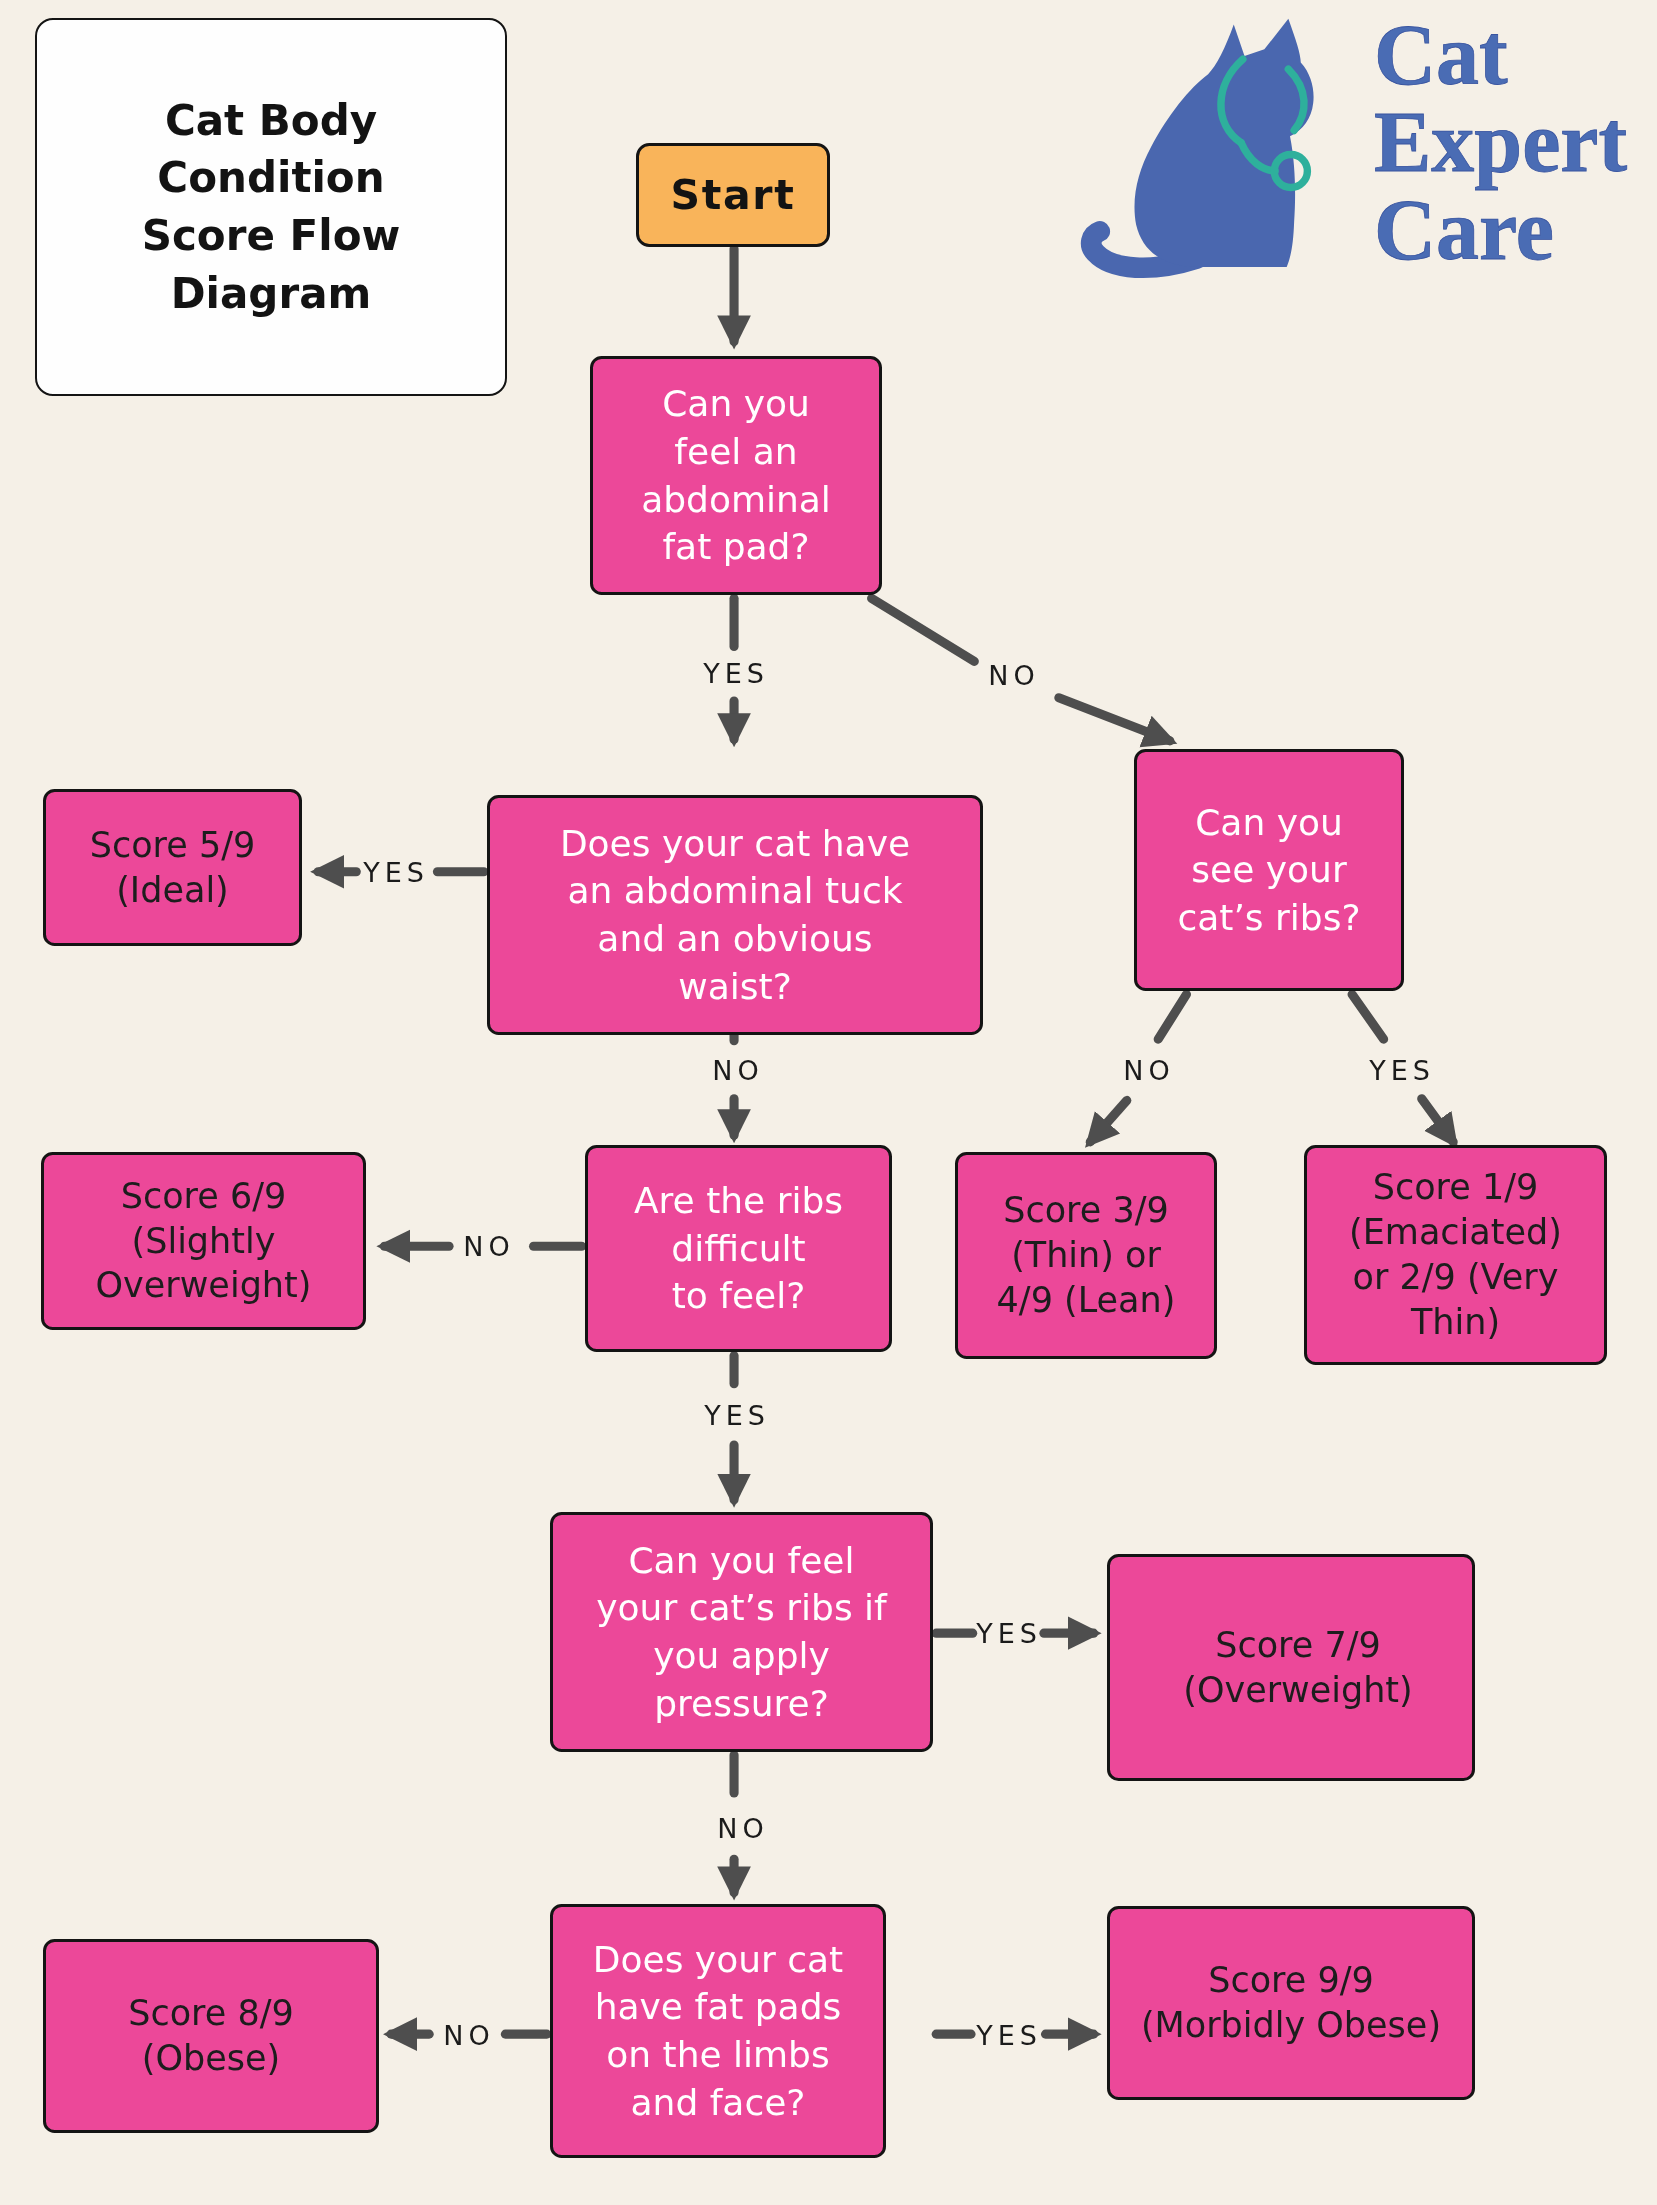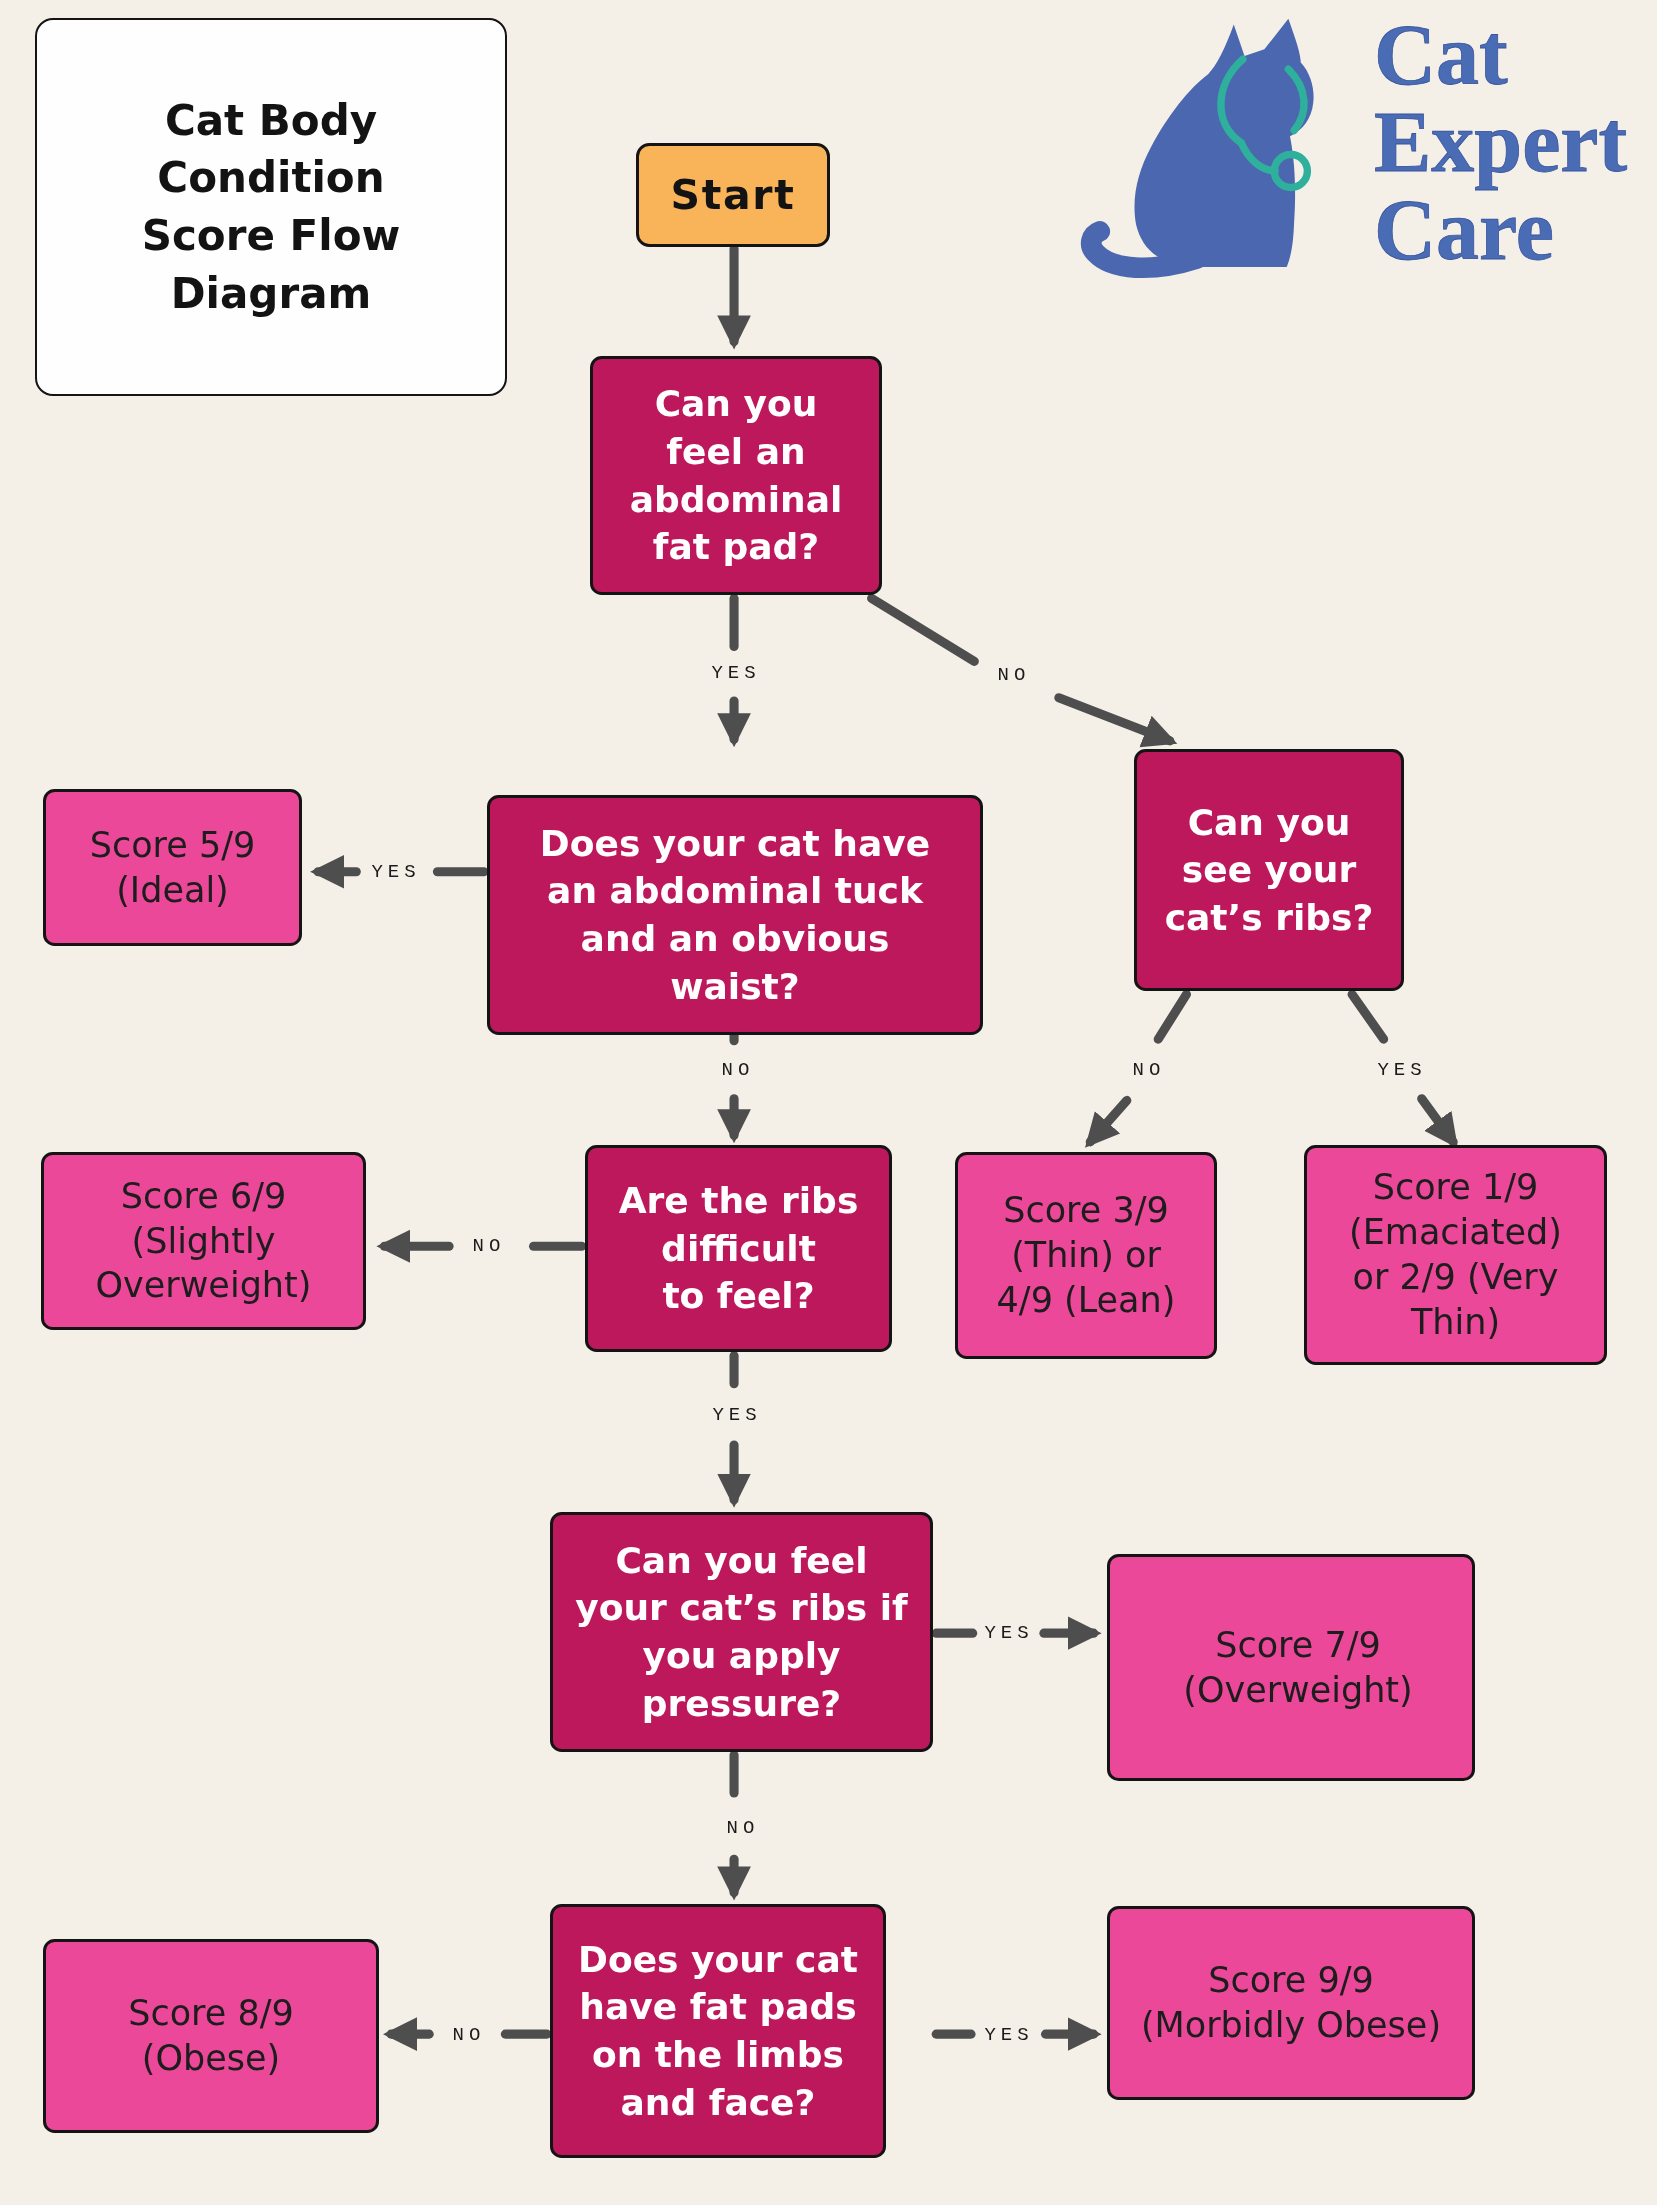--- a/index.html
+++ b/index.html
@@ -16,26 +16,26 @@
     position:absolute;
     box-sizing:border-box;
     display:flex;
     align-items:center;
     justify-content:center;
     text-align:center;
     border:3.3px solid #141414;
     white-space:pre-line;
   }
   .q{
-    background:#be185d;
+    background:#ec4899;
     color:#ffffff;
     border-radius:11.6px;
     font-size:36px;
     line-height:1.32;
-    font-weight:700;
+    font-weight:400;
   }
   .r{
     background:#ec4899;
     color:#1d1d1d;
     border-radius:11.6px;
     font-size:35px;
     line-height:1.28;
     font-weight:400;
   }
   #title-box{
@@ -66,25 +66,24 @@
   #score5{left:43px;  top:789px;  width:259px; height:157px;}
   #score6{left:41px;  top:1152px; width:325px; height:178px;}
   #score3{left:955px;top:1152px; width:262px; height:207px;}
   #score1{left:1304px;top:1145px; width:303px; height:220px;}
   #score7{left:1107px;top:1554px; width:368px; height:227px;padding-left:14px;}
   #score8{left:43px;  top:1939px; width:336px; height:194px;}
   #score9{left:1107px;top:1906px; width:368px; height:194px;}
   .edge-label{
     position:absolute;
     transform:translate(-50%,-50%);
-    font-size:19px;
+    font-size:27px;
     letter-spacing:5px;
     font-weight:500;
     color:#1b1b1b;
-    font-family:Liberation Mono, monospace;
   }
   #arrows{
     position:absolute;
     left:0; top:0;
     pointer-events:none;
   }
   #arrows line{
     stroke:#4E4E4E;
     stroke-width:11;
     stroke-linecap:round;

